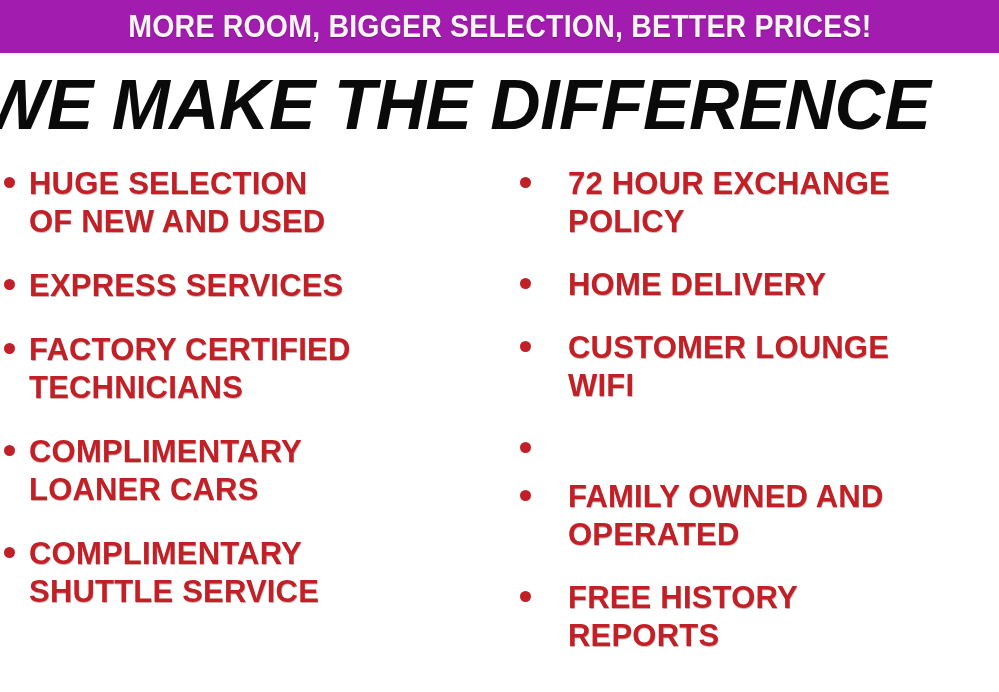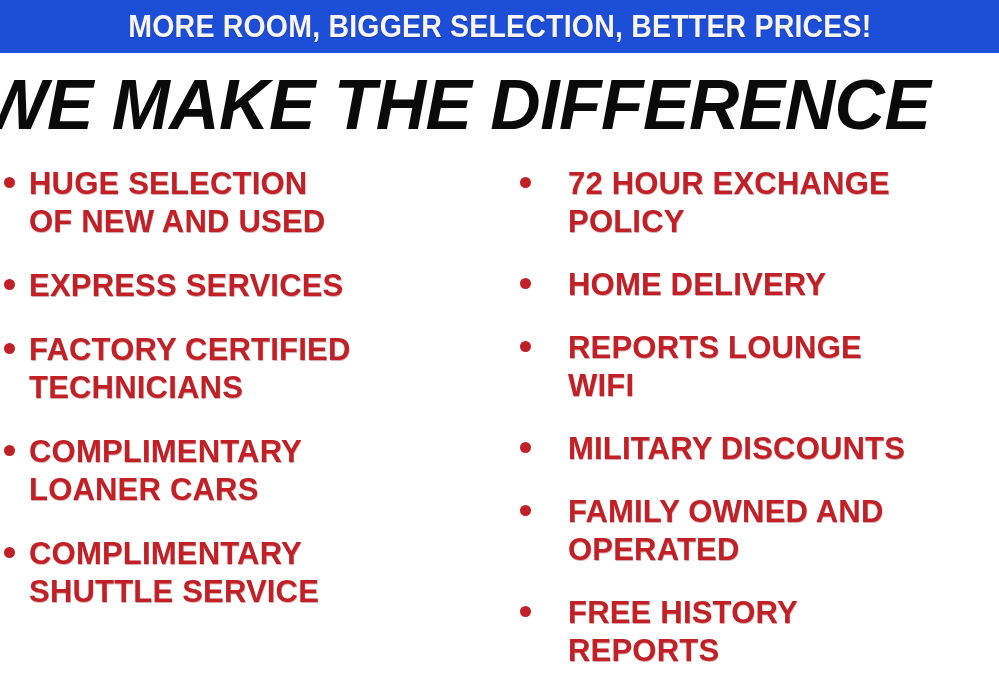--- a/index.html
+++ b/index.html
@@ -15,21 +15,21 @@
     position: relative;
   }
 
   
   .banner {
     position: absolute;
     top: 0;
     left: 0;
     width: 999px;
     height: 53px;
-    background: #1d4ed8;
+    background: #a21caf;
     display: flex;
     align-items: center;
     justify-content: center;
     box-sizing: border-box;
   }
   .banner-text {
     color: #f7f4f2;
     font-family: "Liberation Sans Narrow", "Liberation Sans", "DejaVu Sans Condensed", sans-serif;
     font-weight: bold;
     font-size: 31px;
@@ -172,27 +172,26 @@
 POLICY</span>
     </div>
 
     <div class="bullet-item">
       <span class="bullet-dot"></span>
       <span class="bullet-text">HOME DELIVERY</span>
     </div>
 
     <div class="bullet-item">
       <span class="bullet-dot"></span>
-      <span class="bullet-text">REPORTS LOUNGE
+      <span class="bullet-text">CUSTOMER LOUNGE
 WIFI</span>
     </div>
 
     <div class="bullet-item">
       <span class="bullet-dot"></span>
-      <span class="bullet-text">MILITARY DISCOUNTS</span>
     </div>
 
     <div class="bullet-item">
       <span class="bullet-dot"></span>
       <span class="bullet-text">FAMILY OWNED AND
 OPERATED</span>
     </div>
 
     <div class="bullet-item">
       <span class="bullet-dot"></span>

